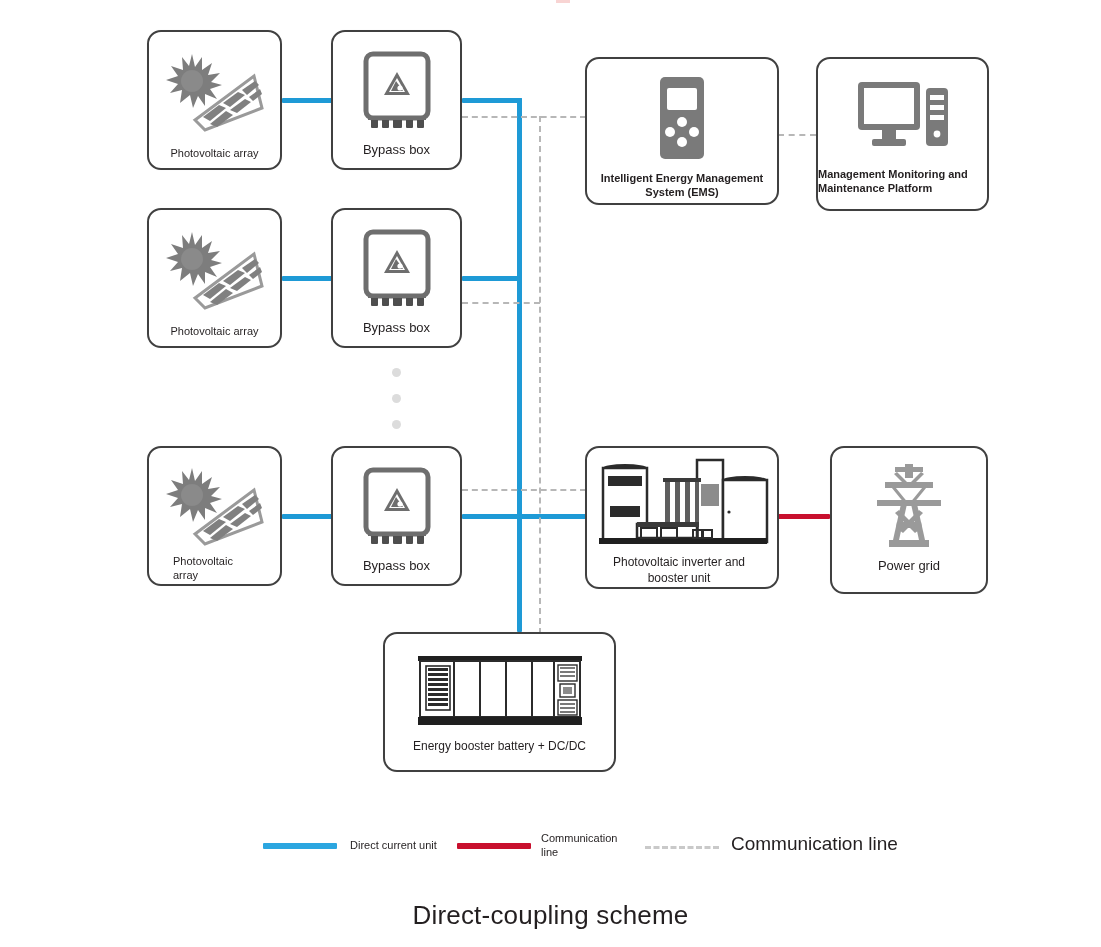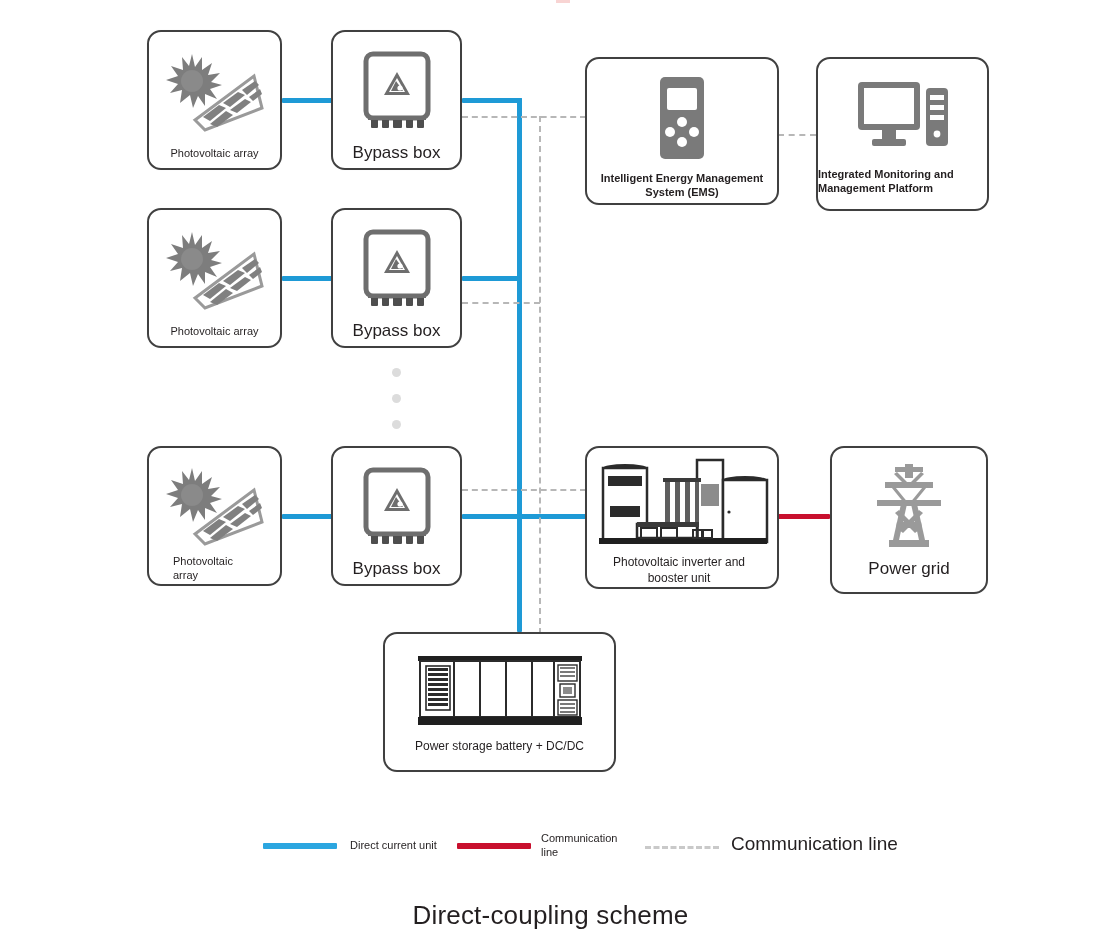--- a/index.html
+++ b/index.html
@@ -22,21 +22,21 @@
         box-shadow:0 0 2px rgba(0,0,0,0.04);}
   .node .art{position:absolute;left:0;right:0;display:flex;
              align-items:center;justify-content:center;}
   .node .cap{position:absolute;left:0;right:0;box-sizing:border-box;
              color:#231f20;line-height:1.3;}
   .cap-center{text-align:center;}
   .cap-left{text-align:left;}
 
   .t-sm{font-size:11px;}
   .t-md{font-size:12px;text-align:center;}
-  .t-lg{font-size:17px;text-align:center;}
+  .t-lg{font-size:13px;text-align:center;}
 
   
   .dot{position:absolute;width:9px;height:9px;border-radius:50%;
        background:#dcdcdc;}
 
   
   #legend{position:absolute;left:0;top:828px;width:1101px;height:48px;}
   .lg-sw{position:absolute;height:6px;border-radius:1px;}
   .lg-dash{position:absolute;height:0;border-top:3px dashed #c9c9c9;}
   .lg-tx{position:absolute;line-height:1.25;color:#231f20;}
@@ -247,21 +247,21 @@
         <rect x="16" y="63" width="34" height="7" rx="2" fill="#7a7a7a"></rect>
         <rect x="70" y="12" width="22" height="58" rx="4" fill="#7a7a7a"></rect>
         <g fill="#ffffff">
           <rect x="74" y="19" width="14" height="5"></rect>
           <rect x="74" y="29" width="14" height="5"></rect>
           <rect x="74" y="39" width="14" height="5"></rect>
           <circle cx="81" cy="58" r="3.4"></circle>
         </g>
       </svg>
     </div>
-    <div class="cap cap-left t-sm" style="top:108px;padding-left:0;padding-right:6px;font-weight:600;">Integrated Monitoring and Management Platform</div>
+    <div class="cap cap-left t-sm" style="top:108px;padding-left:0;padding-right:6px;font-weight:600;">Management Monitoring and Maintenance Platform</div>
   </div>
 
   <div class="node" style="left:585px;top:446px;width:194px;height:143px;">
     <div class="art" style="top:6px;height:96px;">
       <svg width="178" height="96" viewBox="0 0 178 96" aria-hidden="true">
 
         <ellipse cx="32" cy="14" rx="22" ry="4" fill="#2b2b2b"></ellipse>
         <rect x="10" y="14" width="44" height="74" fill="#ffffff" stroke="#2b2b2b" stroke-width="2.5"></rect>
         <rect x="15" y="22" width="34" height="10" fill="#2b2b2b"></rect>
         <rect x="17" y="52" width="30" height="11" fill="#2b2b2b"></rect>
@@ -356,21 +356,21 @@
         <rect x="149" y="39" width="9" height="7" fill="#8c8c8c"></rect>
         <rect x="144" y="52" width="19" height="15" fill="#ffffff" stroke="#2b2b2b" stroke-width="1.4"></rect>
         <g fill="#7a7a7a">
           <rect x="146" y="55" width="15" height="2"></rect>
             <rect x="146" y="59" width="15" height="2"></rect>
           <rect x="146" y="63" width="15" height="2"></rect>
         </g>
         <rect x="4" y="69" width="164" height="8" fill="#1f1f1f"></rect>
       </svg>
     </div>
-    <div class="cap cap-center t-md" style="top:105px;">Power storage battery + DC/DC</div>
+    <div class="cap cap-center t-md" style="top:105px;">Energy booster battery + DC/DC</div>
   </div>
 
   <div id="legend">
 
     <div class="lg-sw" style="left:263px;top:15px;width:74px;background:#2ba6e0;"></div>
     <div class="lg-tx t-sm" style="left:350px;top:11px;width:130px;">Direct current unit</div>
 
     <div class="lg-sw" style="left:457px;top:15px;width:74px;background:#c8102e;"></div>
     <div class="lg-tx t-sm" style="left:541px;top:4px;width:72px;">Communication line</div>
 

